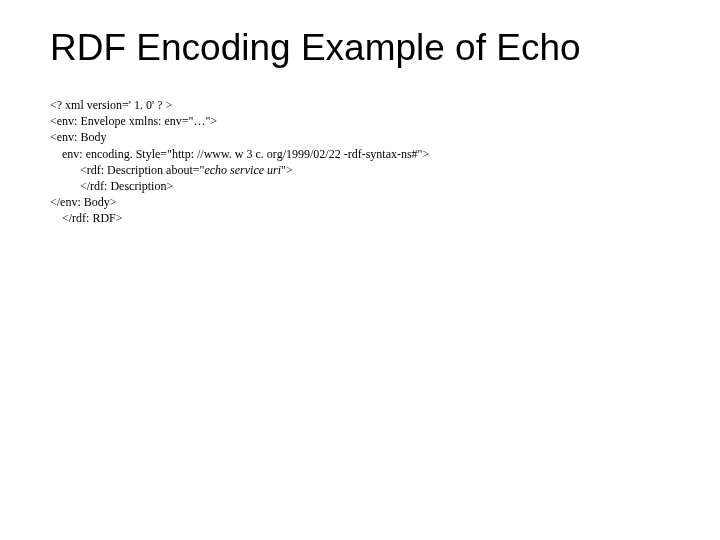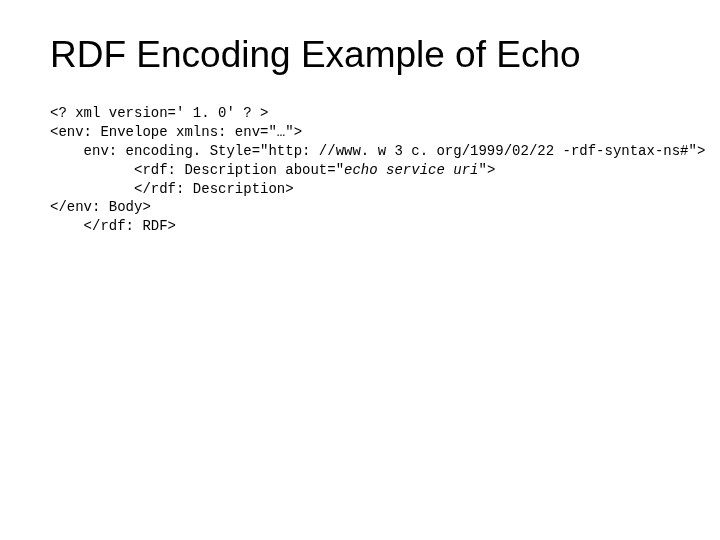--- a/index.html
+++ b/index.html
@@ -11,44 +11,45 @@
     font-family: Arial, Helvetica, sans-serif;
     color: #000;
   }
   .slide {
     padding: 18px 40px 0 50px;
     box-sizing: border-box;
   }
   .title {
     font-size: 37px;
     font-weight: 400;
-    margin: 16px 0 28px 0;
+    margin: 9px 0 28px 0;
     letter-spacing: 0px;
   }
   .code {
-    font-size: 14px;
+    font-size: 12px;
     line-height: 1.35;
-    font-family: Liberation Mono, monospace;
+    font-family: Liberation Serif, serif;
   }
   .code .line {
     white-space: pre;
   }
   .italic {
     font-style: italic;
     text-align: center;
   }
 </style>
 </head>
 <body>
 
 <div class="slide">
   <h1 class="title">RDF Encoding Example of Echo</h1>
 
   <div class="code">
     <div class="line">&lt;? xml version=' 1. 0' ? &gt;</div>
     <div class="line">&lt;env: Envelope xmlns: env="…"&gt;</div>
+    <div class="line">&lt;env: Body</div>
     <div class="line">    env: encoding. Style="http: //www. w 3 c. org/1999/02/22 -rdf-syntax-ns#"&gt;</div>
     <div class="line"><span>          &lt;rdf: Description about="</span><span class="italic">echo service uri</span><span>"&gt;</span></div>
     <div class="line">          &lt;/rdf: Description&gt;</div>
     <div class="line">&lt;/env: Body&gt;</div>
     <div class="line">    &lt;/rdf: RDF&gt;</div>
   </div>
 </div>
 
 </body></html>

